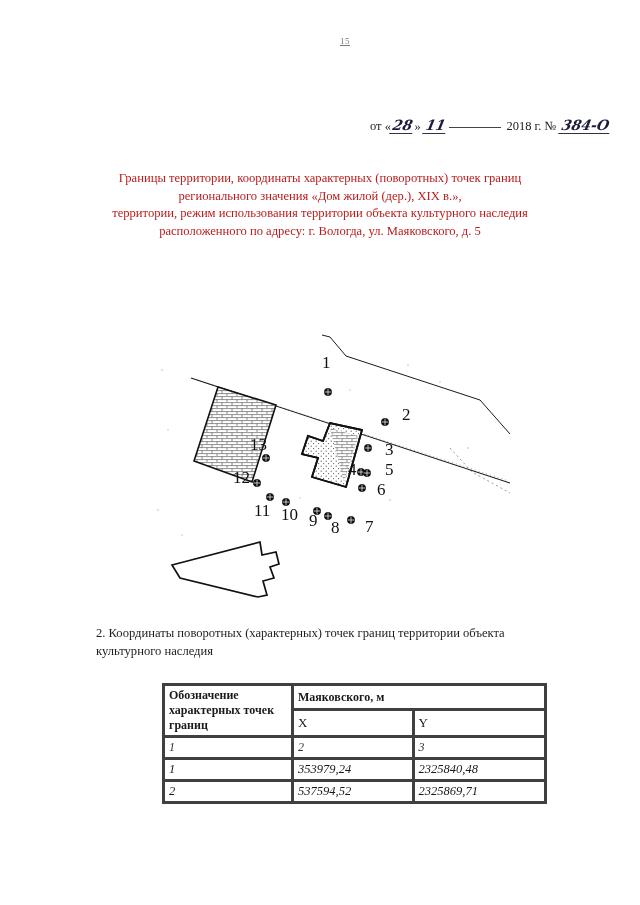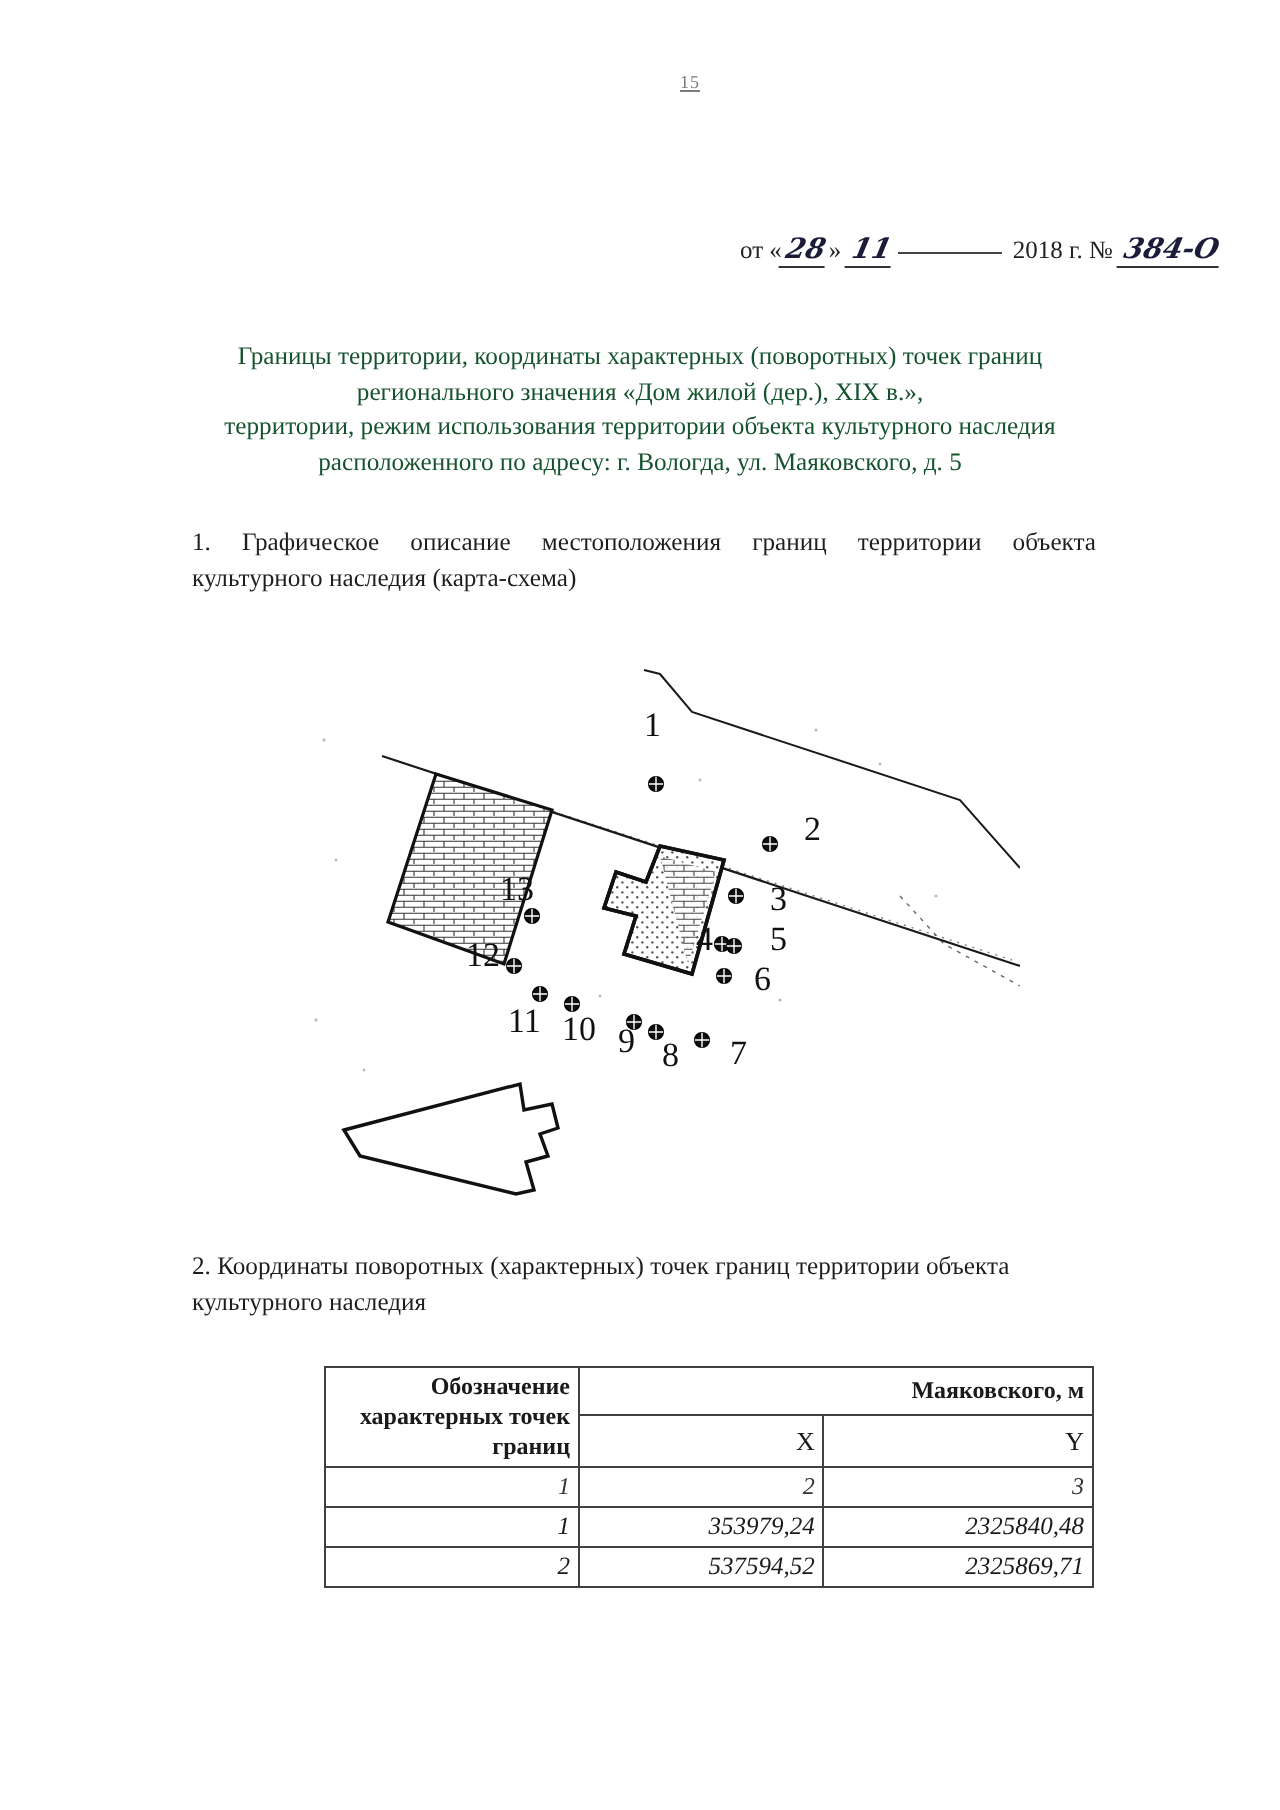--- a/index.html
+++ b/index.html
@@ -71,21 +71,21 @@
 
   
   .doc-title {
     position: absolute;
     left: 62px;
     top: 170px;
     width: 516px;
     text-align: center;
     font-size: 12.6px;
     line-height: 17.5px;
-    color: #14532d;
+    color: #b91c1c;
   }
   .doc-title .t1 { text-align: center; }
 
   
   .section {
     position: absolute;
     font-size: 12.6px;
     line-height: 18px;
     color: #1e1e1e;
     text-align: justify;
@@ -122,23 +122,23 @@
     top: 683px;
     width: 385px;
   }
   table.coord {
     border-collapse: collapse;
     width: 385px;
     font-size: 12px;
     color: #1a1a1a;
   }
   table.coord td, table.coord th {
-    border: 1px solid #404040;
+    border: 3px solid #404040;
     padding: 2px 4px;
-    text-align: right;
+    text-align: left;
     vertical-align: middle;
   }
   th.hdr-label {
     font-weight: bold;
     font-size: 12px;
     line-height: 15px;
     width: 118px;
     padding: 4px 6px;
   }
   th.hdr-coords {
@@ -178,24 +178,20 @@
     <span class="hand">384-О</span>
   </div>
 
   <div class="doc-title">
     <div class="t1">Границы территории, координаты характерных (поворотных) точек границ</div>
     <div class="t1">регионального значения «Дом жилой (дер.), XIX в.»,</div>
     <div class="t1">территории, режим использования территории объекта культурного наследия</div>
     <div class="t1">расположенного по адресу: г. Вологда, ул. Маяковского, д. 5</div>
   </div>
 
-  <div class="section" id="section-1">
-    <div class="just">1. Графическое описание местоположения границ территории объекта</div>
-    <div>культурного наследия (карта-схема)</div>
-  </div>
 
   <div class="map-wrap">
     <svg width="360" height="290" viewBox="0 0 360 290" xmlns="http://www.w3.org/2000/svg">
       <defs>
         <pattern id="brick" width="10" height="6" patternUnits="userSpaceOnUse">
           <rect width="10" height="6" fill="#ffffff"></rect>
           <path d="M0 0.6 H10 M0 3.6 H10 M2 0.6 V3.6 M7 3.6 V6.6" stroke="#333" stroke-width="0.55"></path>
         </pattern>
         <pattern id="dots" width="5" height="5" patternUnits="userSpaceOnUse">
           <rect width="5" height="5" fill="#ffffff"></rect>

